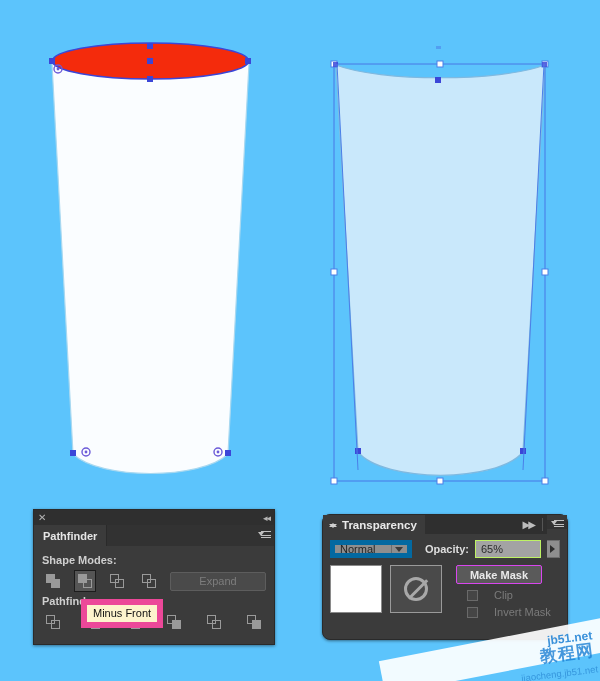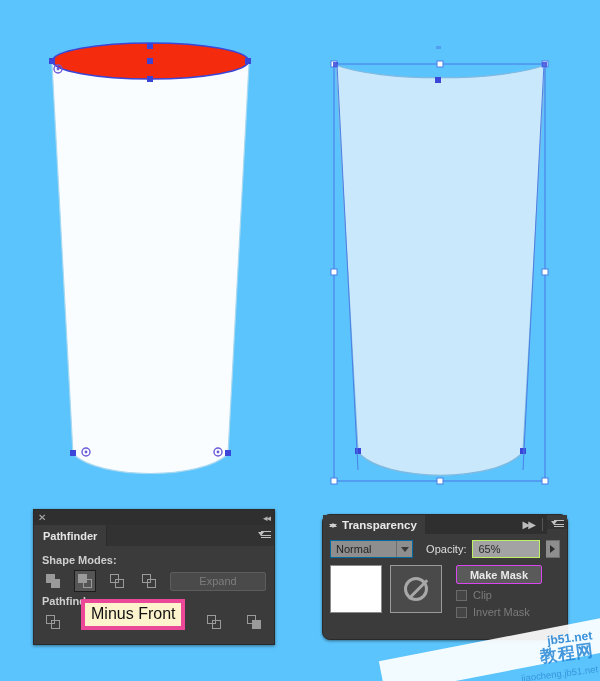--- a/index.html
+++ b/index.html
@@ -114,23 +114,23 @@
     display: flex; align-items: center; justify-content: center;
     cursor: default;
   }
   .pf-row2 { display: flex; align-items: center; justify-content: space-between; margin-top: 1px; }
 
   
   .tooltip {
     position: absolute;
     left: 81px; top: 599px;
     background: #fdf4cd;
-    border: 4px solid #ec4899;
+    border: 6px solid #ec4899;
     color: #111;
-    font-size: 16px;
+    font-size: 11px;
     padding: 2px 6px 3px 6px;
     white-space: nowrap;
     z-index: 40;
   }
 
   
   #transparency-panel { left: 322px; top: 514px; width: 246px; height: 126px; border-radius: 8px; }
   .tp-tabrow {
     height: 19px; background: #3b3b3b;
     display: flex; align-items: center;
@@ -155,34 +155,34 @@
     border-top: 4px solid #cfcfcf;
   }
   .tp-tabfill { flex: 1; background: #2f2f2f; height: 19px; }
   .dbl-arrow { color: #bdbdbd; font-size: 10px; padding: 0 4px; letter-spacing: -2px; background: #2f2f2f; height:19px; display:flex; align-items:center;}
   .tp-sep { width:1px; height:13px; background:#555; }
   .tp-body { padding: 6px 7px; }
   .tp-row1 { display: flex; align-items: center; gap: 6px; }
   .select-box {
     width: 96px; height: 18px;
     background: #8e8e8e;
-    border: 1px solid #0369a1;
+    border: 5px solid #0369a1;
     color: #242424; font-size: 11px;
     display: flex; align-items: center;
     padding-left: 5px;
     position: relative;
     cursor: pointer;
   }
   .select-box .caret {
     position: absolute; right: 0; top: 0; bottom: 0; width: 16px;
     background: #8e8e8e; border-left: 1px solid #6d6d6d;
     display: flex; align-items: center; justify-content: center;
   }
   .caret-dn { width:0;height:0;border-left:4px solid transparent;border-right:4px solid transparent;border-top:5px solid #3a3a3a; }
-  .op-label { color: #dedede; font-size: 11px; font-weight: normal; padding-left: 7px; }
+  .op-label { color: #dedede; font-size: 11px; font-weight: bold; padding-left: 7px; }
   .opacity-field {
     width: 78px; height: 18px;
     background: #a3a3a3;
     border: 1px solid #bef264;
     color: #2b2b2b; font-size: 11px;
     display: flex; align-items: center; padding-left: 5px;
   }
   .op-arrow {
     width: 16px; height: 18px; background: #8e8e8e;
     border: 1px solid #6d6d6d; border-left: none;
@@ -203,21 +203,21 @@
     background: #a8a8a8; transform: rotate(-45deg); transform-origin: center;
   }
   .tp-right { display: flex; flex-direction: column; gap: 5px; padding-left: 6px; }
   .make-mask-btn {
     width: 86px; height: 19px; background: #5a5a5a;
     border: 1px solid #d946ef; border-radius: 2px;
     color: #eaeaea; font-size: 11px; font-weight: bold;
     display: flex; align-items: center; justify-content: center;
     cursor: pointer;
   }
-  .chk-row { display: flex; align-items: center; gap: 6px; color: #7b7b7b; font-size: 11px; }
+  .chk-row { display: flex; align-items: center; gap: 16px; color: #7b7b7b; font-size: 11px; margin-left: 11px; }
   .chk {
     width: 11px; height: 11px; background: #454545; border: 1px solid #6a6a6a;
   }
 
   
   .wm { position: absolute; right: 0; bottom: 0; width: 200px; height: 70px; pointer-events: none; }
   .wm-band {
     position: absolute; right: -10px; bottom: 8px;
     width: 230px; height: 34px;
     background: #ffffff;

